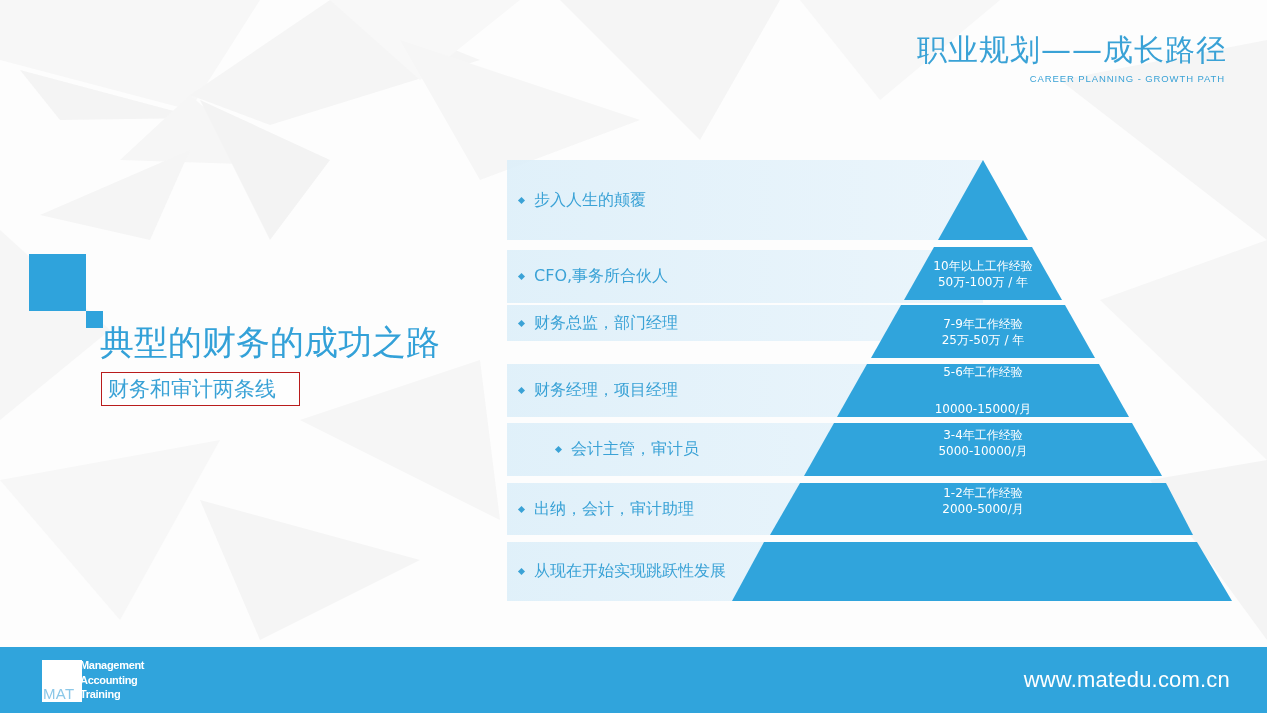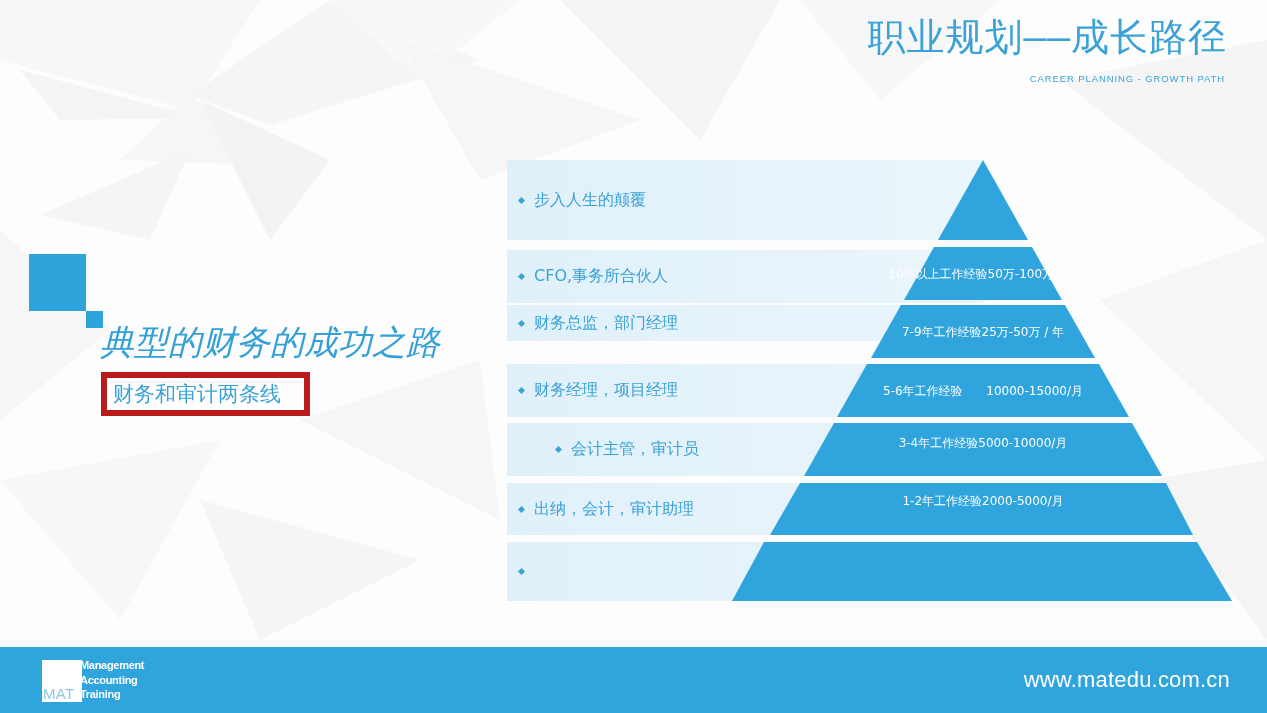--- a/index.html
+++ b/index.html
@@ -5,54 +5,54 @@
   html, body { margin:0; padding:0; }
   body {
     width:1267px; height:713px; position:relative; overflow:hidden;
     background:#fdfdfd;
     font-family:"DejaVu Sans", "Liberation Sans", sans-serif;
   }
   .bg { position:absolute; left:0; top:0; width:1267px; height:713px; }
   .abs { position:absolute; }
 
   .header-title {
-    right:40px; top:22px; font-size:38px; color:#3aa2d6; letter-spacing:1px;
-    white-space:nowrap; line-height:36px;font-family:Liberation Mono, monospace;
+    right:40px; top:32px; font-size:30px; color:#3aa2d6; letter-spacing:1px;
+    white-space:nowrap; line-height:36px;
   }
   .header-subtitle {
     right:42px; top:73px; font-size:9.5px; color:#3aa2d6; letter-spacing:0.9px;
     white-space:nowrap; font-family:"Liberation Sans", sans-serif;
   }
 
   .deco-big { left:29px; top:254px; width:57px; height:57px; background:#2fa3dc; }
   .deco-small { left:86px; top:311px; width:17px; height:17px; background:#2fa3dc; }
 
   .main-title {
-    left:100px; top:321px; font-size:34px; line-height:42px; color:#33a1d8; white-space:nowrap;font-style:italic;
+    left:100px; top:321px; font-size:34px; line-height:42px; color:#33a1d8; white-space:nowrap;
   }
   .main-subtitle {
-    left:101px; top:372px; width:191px; height:32px; border:6px solid #b91c1c;
+    left:101px; top:372px; width:191px; height:32px; border:1px solid #b91c1c;
     font-size:21px; line-height:32px; color:#3aa2d6; padding-left:6px; box-sizing:content-box;
     white-space:nowrap; background:rgba(255,255,255,0.6);
   }
 
   .row-bg {
     left:507px; width:476px; background:linear-gradient(90deg, rgba(219,238,249,0.85), rgba(230,243,251,0.8));
     display:flex; align-items:center;
   }
   .row-bullet {
     width:5px; height:5px; background:#3aa2d6; transform:rotate(45deg);
     margin-left:12px; margin-right:10px; flex:0 0 auto;
   }
   .row-text { font-size:16px; color:#3aa2d6; white-space:nowrap; }
 
   .pyramid { position:absolute; left:0; top:0; width:1267px; height:713px; pointer-events:none; }
 
   .level-label {
-    left:883px; width:200px; display:flex; flex-direction:row; align-items:center; justify-content:center;
+    left:883px; width:200px; display:flex; flex-direction:column; align-items:center; justify-content:center;
     color:#ffffff; font-size:12px; line-height:16px; text-align:center; white-space:nowrap;
   }
 
   .footer { left:0; top:647px; width:1267px; height:66px; background:#30a4dc; }
   .logo-box { left:42px; top:660px; width:40px; height:42px; background:#ffffff; }
   .logo-text {
     left:43px; top:687px; font-size:15px; line-height:13px; color:#8cc8e8;
     font-family:"Liberation Sans", sans-serif; letter-spacing:0.3px;
   }
   .brand-lines {
@@ -115,20 +115,21 @@
 <div class="abs row-bg" style="top:423px;height:53px;padding-left:37px;">
   <span class="row-bullet"></span>
   <span class="row-text">会计主管，审计员</span>
 </div>
 <div class="abs row-bg" style="top:483px;height:52px;">
   <span class="row-bullet"></span>
   <span class="row-text">出纳，会计，审计助理</span>
 </div>
 <div class="abs row-bg" style="top:542px;height:59px;">
   <span class="row-bullet"></span>
+  <span class="row-text">从现在开始实现跳跃性发展</span>
 </div>
 
 <svg class="pyramid" viewBox="0 0 1267 713">
   <polygon points="983,160 1028,240 938,240" fill="#30a4dc"></polygon>
   <polygon points="934,247 1032,247 1062,300 904,300" fill="#30a4dc"></polygon>
   <polygon points="901,305 1065,305 1095,358 871,358" fill="#30a4dc"></polygon>
   <polygon points="867,364 1099,364 1129,417 837,417" fill="#30a4dc"></polygon>
   <polygon points="834,423 1132,423 1162,476 804,476" fill="#30a4dc"></polygon>
   <polygon points="800,483 1166,483 1193,535 770,535" fill="#30a4dc"></polygon>
   <polygon points="764,542 1197,542 1232,601 732,601" fill="#30a4dc"></polygon>

